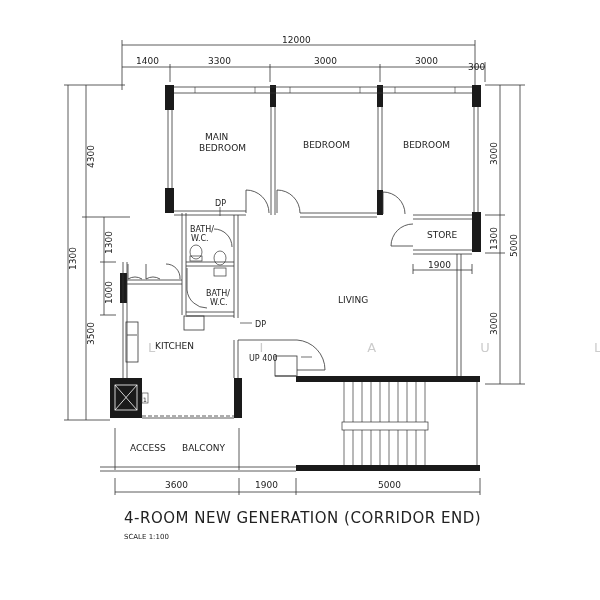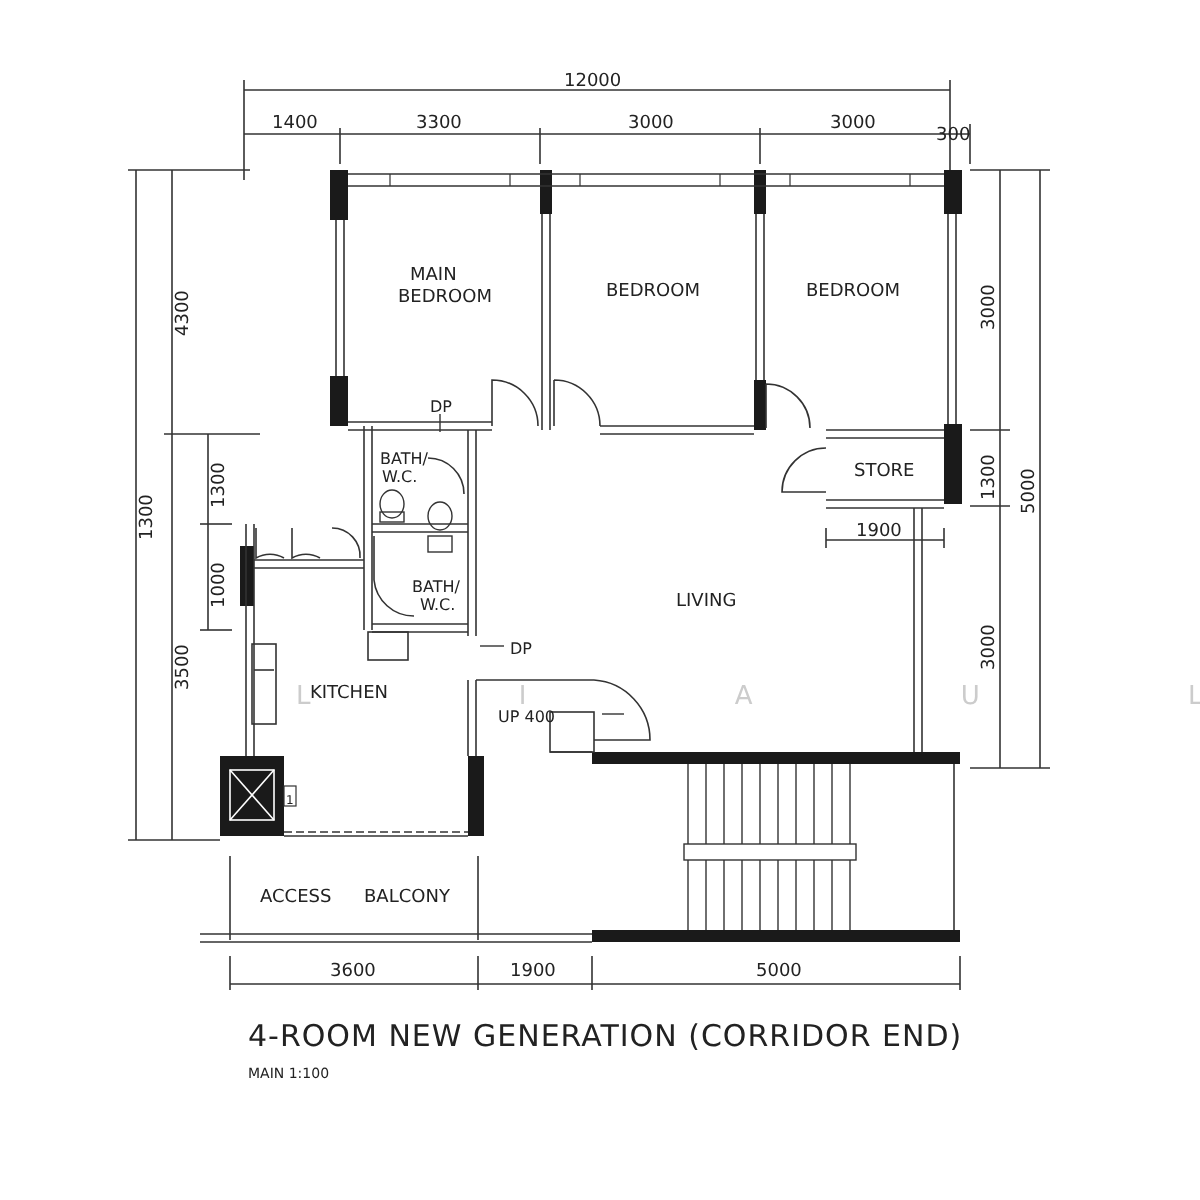--- a/index.html
+++ b/index.html
@@ -227,13 +227,13 @@
   <text class="room" x="338" y="303">LIVING</text>
   <text class="room" x="155" y="349">KITCHEN</text>
   <text class="room" x="130" y="451">ACCESS</text>
   <text class="room" x="182" y="451">BALCONY</text>
   <text class="lbl" x="215" y="206" style="font-size:8px">DP</text>
   <text class="lbl" x="255" y="327" style="font-size:8px">DP</text>
   <text class="lbl" x="249" y="361" style="font-size:8px">UP 400</text>
 </svg>
 
 <div class="title">4-ROOM NEW GENERATION (CORRIDOR END)</div>
-<div class="scale">MAIN  1:100</div>
+<div class="scale">SCALE  1:100</div>
 
 </body></html>

